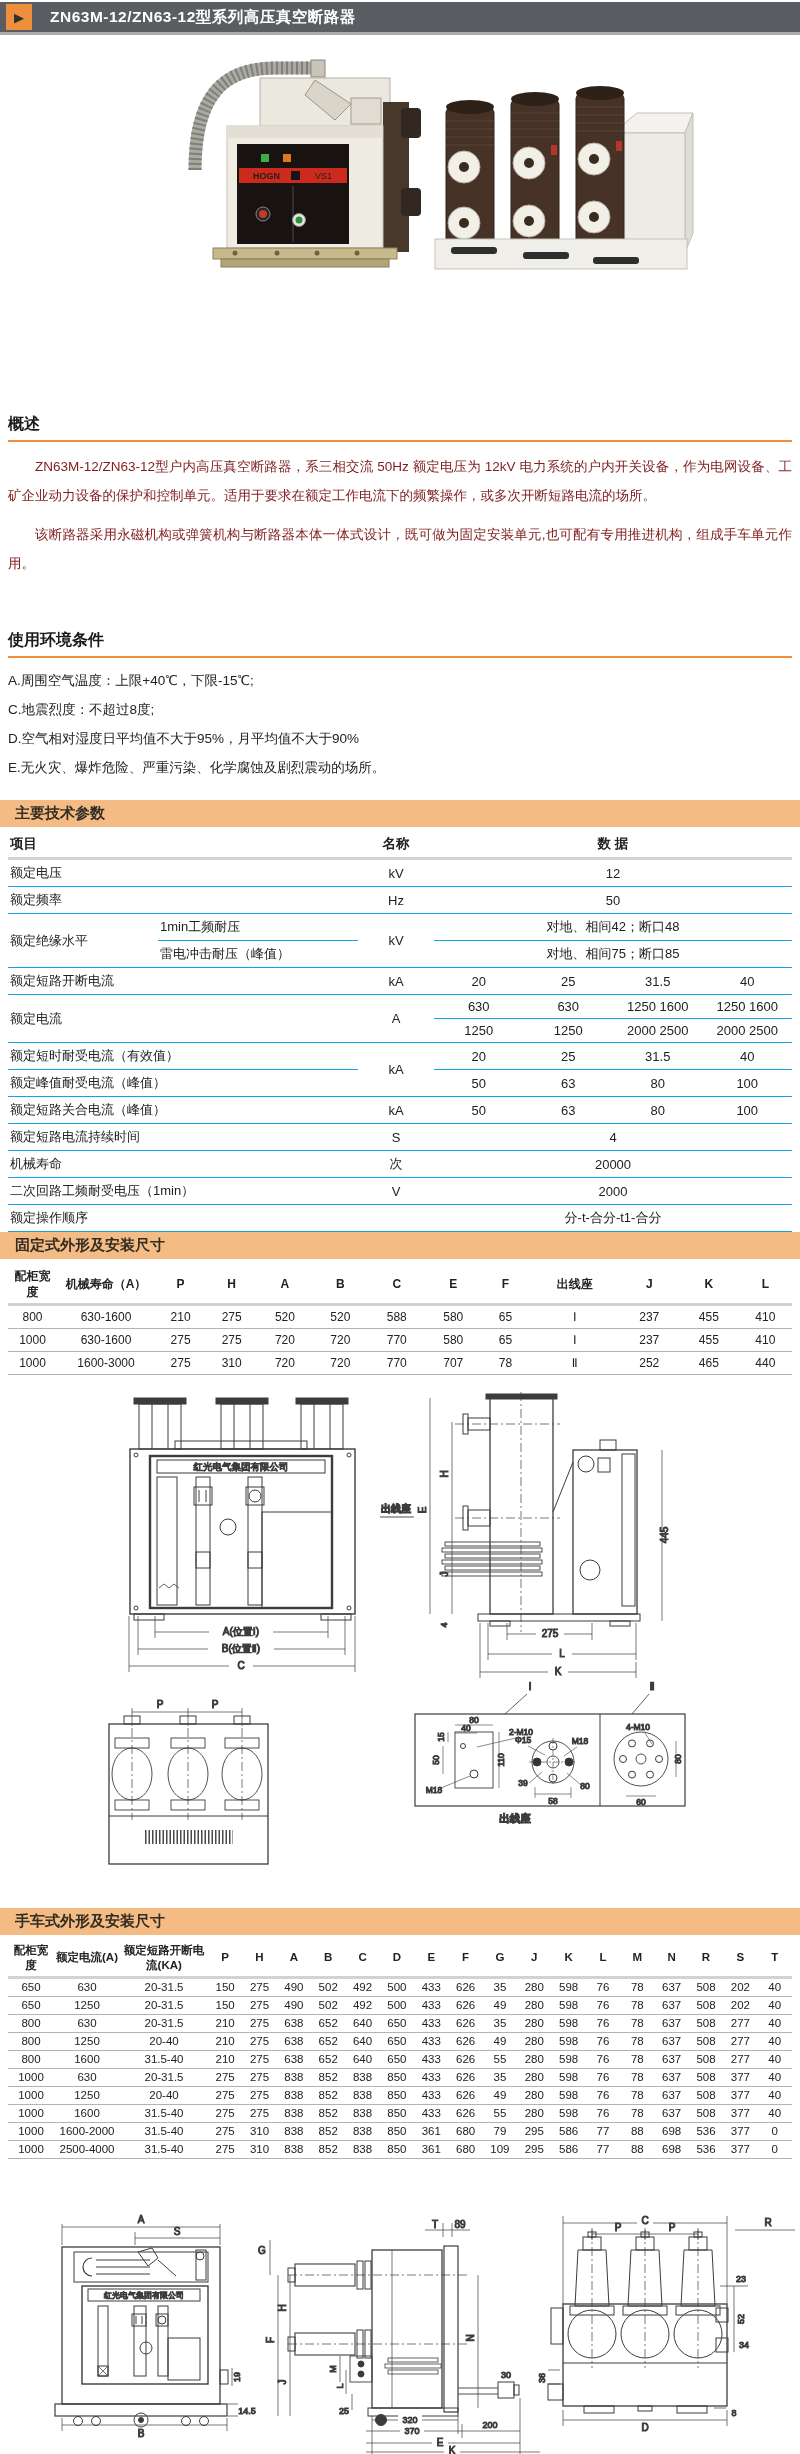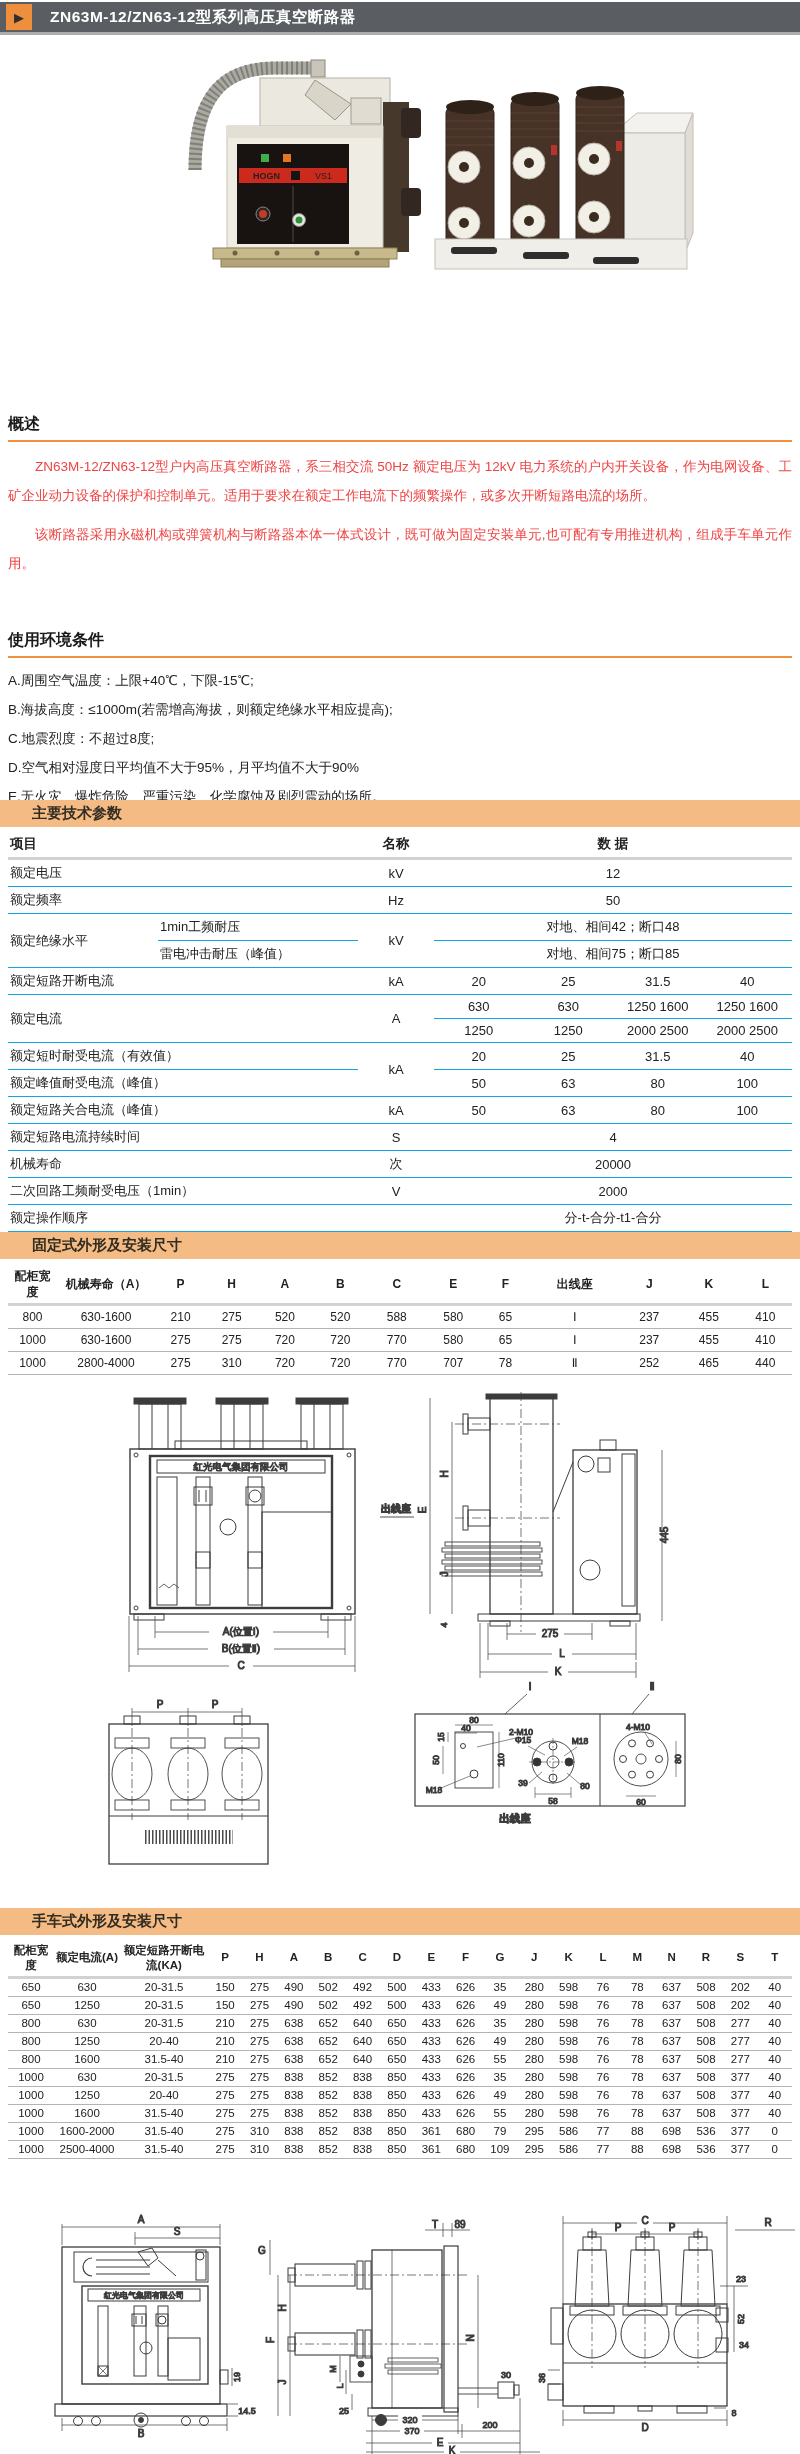--- a/index.html
+++ b/index.html
@@ -7,25 +7,25 @@
   .page{position:relative;width:800px;height:2454px;background:#fff;overflow:hidden;}
   
   .hdr{position:absolute;top:2px;left:0;width:800px;height:33px;background:#5a5e62;border-bottom:3px solid #a9adb0;display:flex;align-items:center;box-sizing:border-box;}
   .hdr .flag{width:26px;height:26px;background:#ee8f3e;margin-left:6px;display:flex;align-items:center;justify-content:center;color:#2f2f2f;font-size:13px;}
   .hdr .title{color:#fff;font-weight:bold;font-size:15.5px;margin-left:18px;letter-spacing:.5px;}
   
   .photos{position:absolute;top:38px;left:0;width:796px;height:250px;background:#fff;}
   
   .sec{position:absolute;left:8px;width:784px;}
   .h2{font-size:16px;font-weight:bold;color:#1a1a1a;border-bottom:2px solid #ef8f3f;padding-bottom:5px;margin:0;}
-  .para{font-size:13.5px;line-height:29px;text-indent:2em;margin:10px 0 0 0;color:#ef4444;text-align:justify;}
+  .para{font-size:13.5px;line-height:29px;text-indent:2em;margin:10px 0 0 0;color:#7f1d1d;text-align:justify;}
   .env-item{font-size:13.5px;line-height:29px;color:#222;}
   .envlist{margin-top:8px;}
   
-  .bar{position:absolute;left:0;width:800px;height:27px;background:#f4bc84;display:flex;align-items:center;padding-left:32px;box-sizing:border-box;font-weight:bold;font-size:15px;color:#332c22;}
+  .bar{position:absolute;left:0;width:800px;height:27px;background:#f4bc84;display:flex;align-items:center;padding-left:15px;box-sizing:border-box;font-weight:bold;font-size:15px;color:#332c22;}
   
   table.data{border-collapse:collapse;width:784px;table-layout:fixed;}
   table.data td,table.data th{vertical-align:middle;}
   .params td{font-size:13px;padding:4px 2px;border-bottom:1px solid #0ea5e9;color:#222;}
   .params tr.head td{font-weight:bold;border-bottom:3px solid #d2d2d2;font-size:13.5px;}
   .params td.l{text-align:left;padding-left:2px;}
   .params td.c{text-align:center;margin-top:48px;}
   .note{font-size:12.5px;color:#222;margin-top:6px;}
   .dims th{font-weight:bold;font-size:12px;border-bottom:3px solid #d2d2d2;padding:3px 1px;line-height:1.3;text-align:center;color:#222;}
   .dims td{text-align:center;font-size:12px;border-bottom:1px solid #b3b3b3;padding:4px 1px;color:#222;}
@@ -131,21 +131,20 @@
   <div class="sec" style="top:414px">
     <div class="h2">概述</div>
     <p class="para">ZN63M-12/ZN63-12型户内高压真空断路器，系三相交流 50Hz 额定电压为 12kV 电力系统的户内开关设备，作为电网设备、工矿企业动力设备的保护和控制单元。适用于要求在额定工作电流下的频繁操作，或多次开断短路电流的场所。</p>
     <p class="para">该断路器采用永磁机构或弹簧机构与断路器本体一体式设计，既可做为固定安装单元,也可配有专用推进机构，组成手车单元作用。</p>
   </div>
 
   <div class="sec" style="top:630px">
     <div class="h2">使用环境条件</div>
     <div class="envlist">
       <div class="env-item">A.周围空气温度：上限+40℃，下限-15℃;</div>
-      <div class="env-item">B.海拔高度：≤1000m(若需增高海拔，则额定绝缘水平相应提高);</div>
       <div class="env-item">C.地震烈度：不超过8度;</div>
       <div class="env-item">D.空气相对湿度日平均值不大于95%，月平均值不大于90%</div>
       <div class="env-item">E.无火灾、爆炸危险、严重污染、化学腐蚀及剧烈震动的场所。</div>
     </div>
   </div>
 
   <div class="bar" style="top:800px">主要技术参数</div>
   <div class="sec" style="top:831px">
     <table class="data params">
       <colgroup>
@@ -314,21 +313,21 @@
             <td>770</td>
             <td>580</td>
             <td>65</td>
             <td>Ⅰ</td>
             <td>237</td>
             <td>455</td>
             <td>410</td>
           </tr>
           <tr>
             <td>1000</td>
-            <td>2800-4000</td>
+            <td>1600-3000</td>
             <td>275</td>
             <td>310</td>
             <td>720</td>
             <td>720</td>
             <td>770</td>
             <td>707</td>
             <td>78</td>
             <td>Ⅱ</td>
             <td>252</td>
             <td>465</td>

